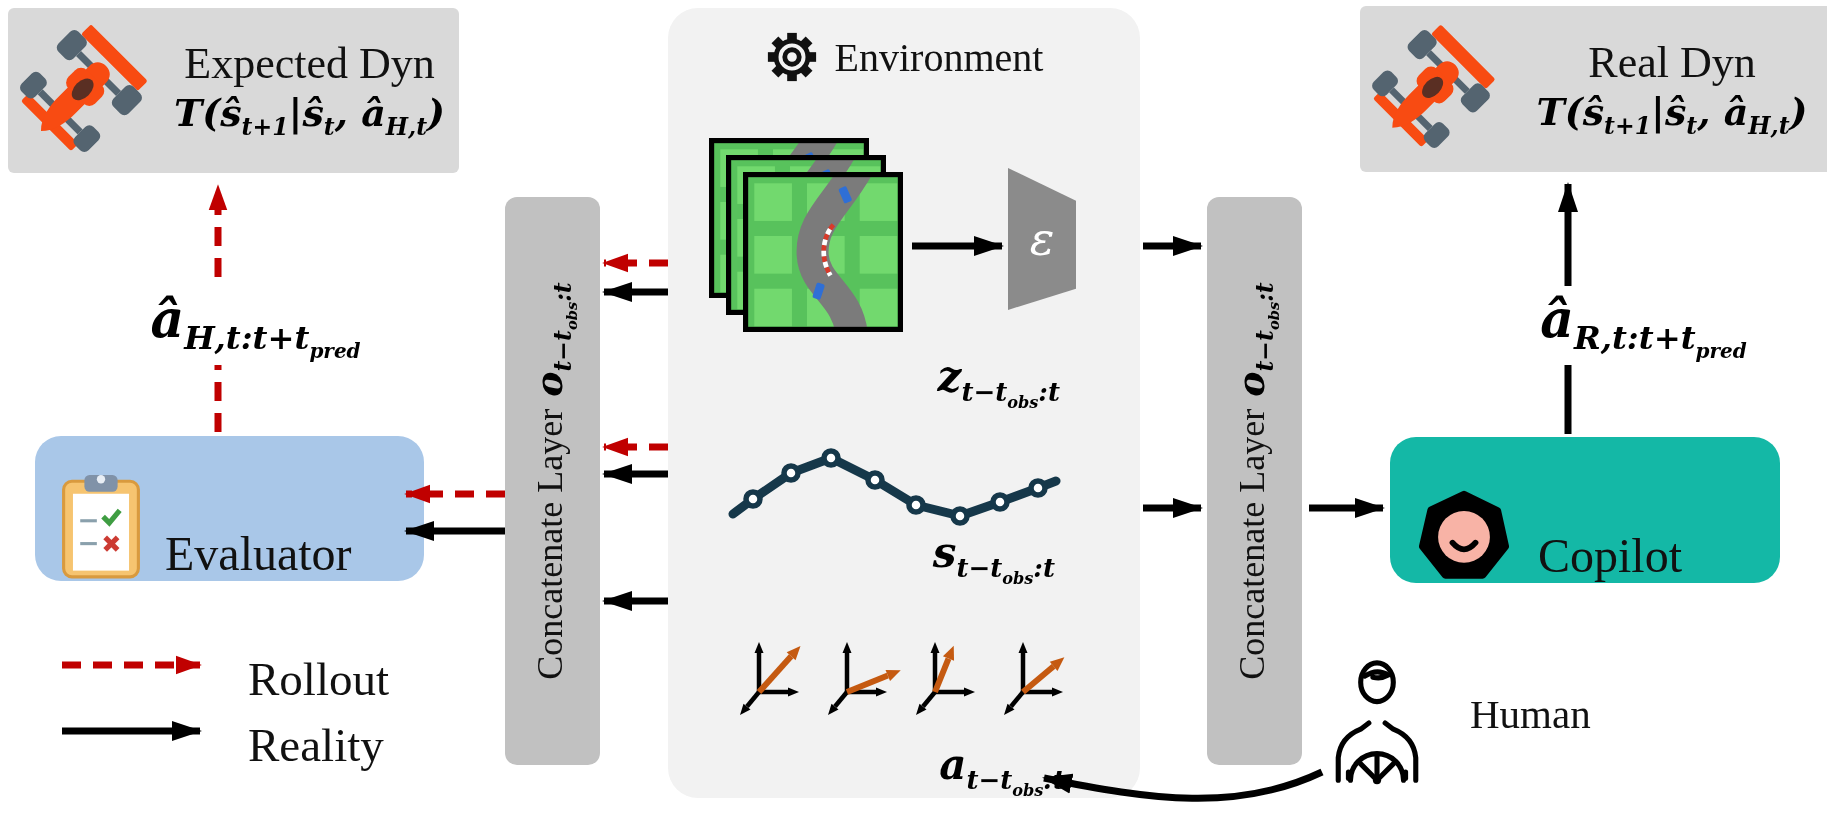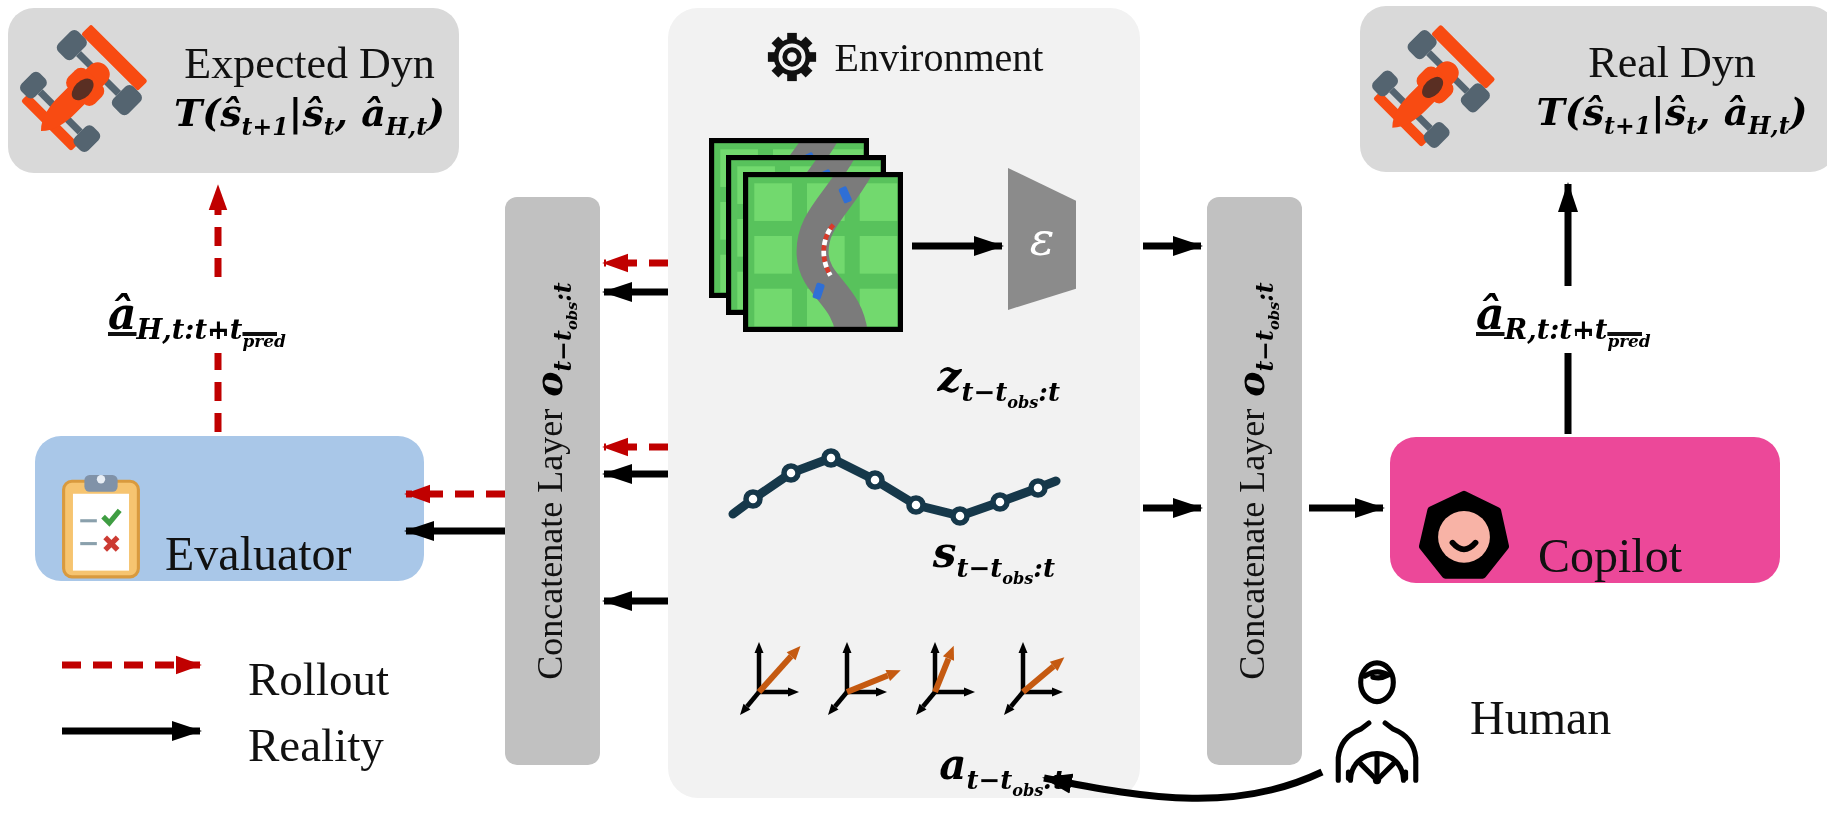--- a/index.html
+++ b/index.html
@@ -4,21 +4,21 @@
 <style>
   html,body{margin:0;padding:0;background:#fff;}
   #canvas{position:relative;width:1827px;height:815px;background:#ffffff;overflow:hidden;
           font-family:"Liberation Serif",serif;color:#111;}
   .abs{position:absolute;}
   
   .math{font-family:"DejaVu Serif","Liberation Serif",serif;font-style:italic;font-weight:bold;color:#000;}
   .math .sub{font-size:0.62em;vertical-align:-0.38em;}
   .math .subsub{font-size:0.62em;vertical-align:-0.45em;}
   
-  .dynbox{position:absolute;background:#d9d9d9;border-radius:26px;display:flex;align-items:center;z-index:2;gap:20px;}
+  .dynbox{position:absolute;background:#d9d9d9;border-radius:6px;display:flex;align-items:center;z-index:2;gap:20px;}
   .car{transform:rotate(-135deg);flex:0 0 auto;}
   .dyncol{flex:1;display:flex;flex-direction:column;align-items:center;justify-content:center;gap:6px;}
   .dyntitle{font-size:44px;line-height:1.05;}
   .formula{font-size:38px;line-height:1.05;}
   
   .envpanel{position:absolute;left:668px;top:8px;width:472px;height:790px;background:#f2f2f2;border-radius:30px;z-index:1;}
   .envtitle-row{position:absolute;left:668px;top:30px;width:472px;display:flex;align-items:center;justify-content:center;gap:16px;z-index:2;}
   .envtitle{font-size:40px;}
   .map{position:absolute;z-index:2;}
   .encoder{position:absolute;left:1008px;top:168px;width:68px;height:142px;background:#8b8b8b;
@@ -27,32 +27,32 @@
   .envlabel{position:absolute;font-size:42px;text-align:right;z-index:3;font-style:italic;}
   
   .bar{position:absolute;top:197px;width:95px;height:568px;background:#c1c1c1;border-radius:12px;z-index:2;}
   .bar-label{position:absolute;left:50%;top:50%;transform:translate(-50%,-50%) rotate(-90deg);
              white-space:nowrap;font-size:36px;}
   .bar-label .bigo{font-size:38px;margin-left:12px;}
   
   .sidebox{position:absolute;border-radius:26px;display:flex;align-items:flex-end;z-index:2;}
   .sidebox .boxlabel{font-size:48px;}
   
-  .actlabel{position:absolute;font-size:44px;text-align:left;background:#fff;z-index:6;padding:2px 0;text-decoration:underline;}
+  .actlabel{position:absolute;font-size:52px;text-align:center;background:#fff;z-index:6;padding:2px 0;}
   
   #overlay{position:absolute;left:0;top:0;z-index:4;pointer-events:none;}
   #overlay line.blk,#overlay path.blk{stroke:#000;stroke-width:7;fill:none;}
   #overlay line.red{stroke:#c00000;stroke-width:7;stroke-dasharray:19 12;}
   
   #legend{position:absolute;left:58px;top:652px;z-index:3;}
   .legend-row{display:flex;align-items:flex-start;gap:18px;height:58px;}
   .legend-row + .legend-row{margin-top:8px;}
   .legend-label{font-size:47px;}
   
-  #human-label{position:absolute;left:1470px;top:690px;font-size:48px;z-index:3;}
+  #human-label{position:absolute;left:1470px;top:690px;font-size:41px;z-index:3;}
 </style>
 </head>
 <body>
 
 <div id="canvas">
 
   <svg width="0" height="0" style="position:absolute" aria-hidden="true">
     <defs>
       <marker id="mblk" viewBox="0 0 30 22" refX="28" refY="11" markerWidth="30" markerHeight="22" orient="auto" markerUnits="userSpaceOnUse">
           <path d="M0 1 L30 11 L0 21 Z" fill="#000"></path>
@@ -236,21 +236,21 @@
       <circle cx="40" cy="6" r="4" fill="#e8eef5"></circle>
       <line x1="20" y1="46" x2="36" y2="46" stroke="#8aa0ac" stroke-width="3"></line>
       <line x1="20" y1="68" x2="36" y2="68" stroke="#8aa0ac" stroke-width="3"></line>
       <polyline points="42,42 48,48 58,36" fill="none" stroke="#3f9d42" stroke-width="5"></polyline>
       <line x1="44" y1="62" x2="56" y2="74" stroke="#cc3b33" stroke-width="5"></line>
       <line x1="56" y1="62" x2="44" y2="74" stroke="#cc3b33" stroke-width="5"></line>
     </svg>
     <div class="boxlabel">Evaluator</div>
   </div>
 
-  <div class="sidebox" style="left:1390px;top:437px;width:364px;height:146px;background:#ec4899;gap:26px;padding-left:26px;">
+  <div class="sidebox" style="left:1390px;top:437px;width:364px;height:146px;background:#14b8a6;gap:26px;padding-left:26px;">
     <svg width="96" height="96" viewBox="0 0 100 100">
       <polygon points="50,8 15.8,24.3 7.1,61.9 30.7,91.5 69.3,91.5 92.9,61.9 84.7,24.9" fill="#000" stroke="#000" stroke-width="8" stroke-linejoin="round"></polygon>
       <circle cx="50" cy="52" r="27" fill="#f8b3a6"></circle>
       <path d="M38 58 Q50 72 62 58" fill="none" stroke="#000" stroke-width="6" stroke-linecap="round"></path>
     </svg>
     <div class="boxlabel">Copilot</div>
   </div>
 
   <div class="actlabel" style="left:108px;top:286px;width:295px;"><span class="math"><span>â</span><span class="sub"><span>H,t:t+t</span><span class="subsub">pred</span></span></span></div>
   <div class="actlabel" style="left:1476px;top:286px;width:335px;"><span class="math"><span>â</span><span class="sub"><span>R,t:t+t</span><span class="subsub">pred</span></span></span></div>

